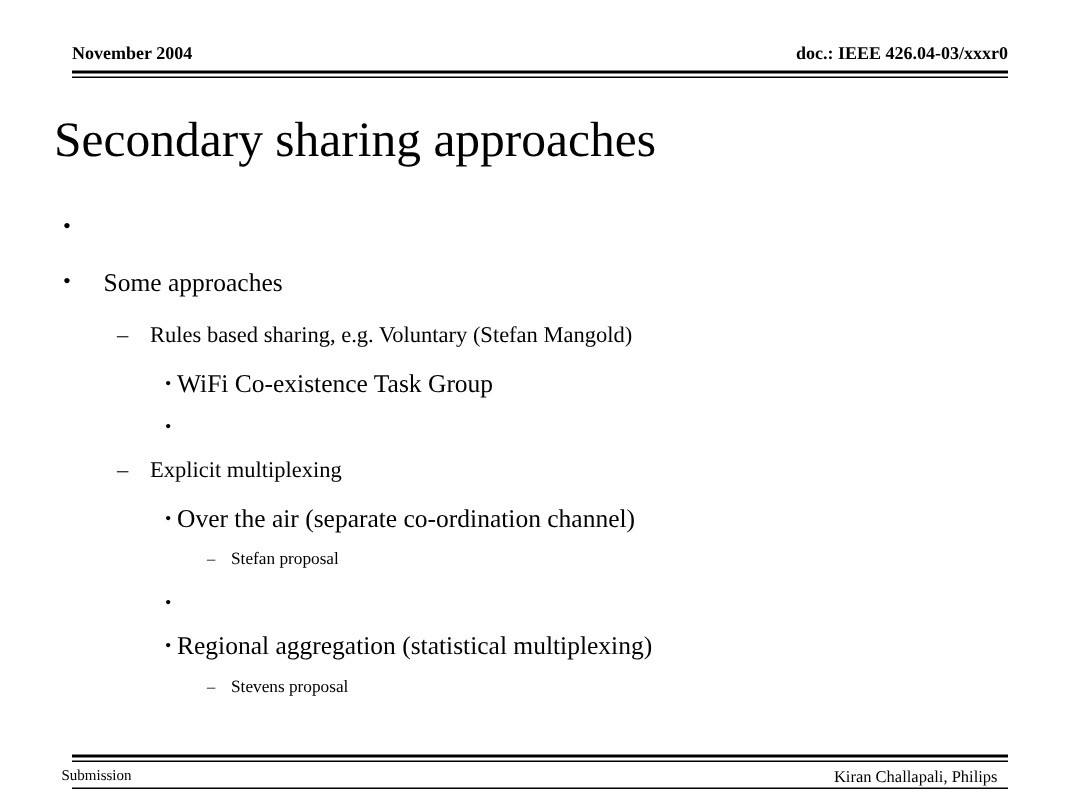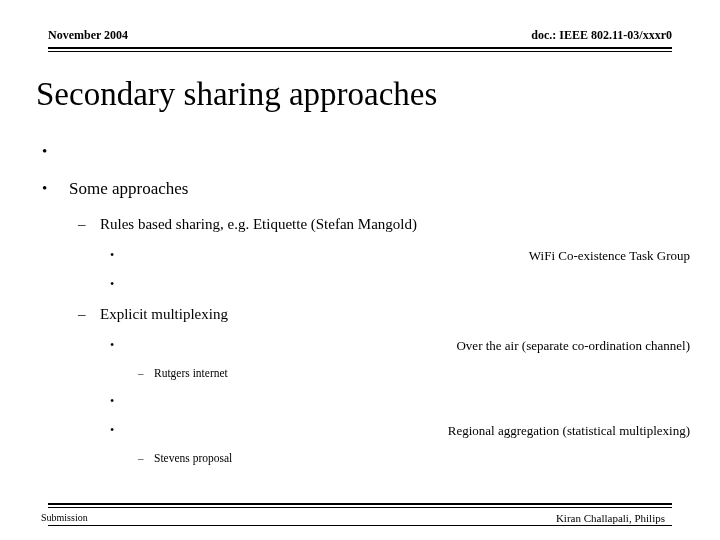--- a/index.html
+++ b/index.html
@@ -138,24 +138,23 @@
   
   .lvl3 {
     margin-left: 80px;
     height: 29px;
   }
   .lvl3 .marker {
     font-size: 12px;
     line-height: 19px;
   }
   .lvl3 .txt {
-    margin-left: 20px;
-    font-size: 13px;
+    margin-left: 8px;
+    font-size: 17px;
     line-height: 19px;
-    text-align: right;
   }
 
   
   .lvl4 {
     margin-left: 108px;
     height: 27px;
   }
   .lvl4 .marker {
     font-size: 11px;
     line-height: 17px;
@@ -215,41 +214,41 @@
     border-top: 1px solid #000000;
   }
 </style>
 </head>
 <body>
 
 <div class="slide">
 
   <div class="header">
     <span class="header-left">November 2004</span>
-    <span class="header-right">doc.: IEEE 802.11-03/xxxr0</span>
+    <span class="header-right">doc.: IEEE 426.04-03/xxxr0</span>
   </div>
   <div class="header-rule"></div>
   <div class="header-rule-thin"></div>
 
   <div class="title">Secondary sharing approaches</div>
 
   <div class="body">
 
     <div class="row lvl1">
       <span class="marker">•</span>
     </div>
 
     <div class="row lvl1">
       <span class="marker">•</span>
       <span class="txt">Some approaches</span>
     </div>
 
     <div class="row lvl2">
       <span class="marker">–</span>
-      <span class="txt">Rules based sharing, e.g. Etiquette (Stefan Mangold)</span>
+      <span class="txt">Rules based sharing, e.g. Voluntary (Stefan Mangold)</span>
     </div>
 
     <div class="row lvl3">
       <span class="marker">•</span>
       <span class="txt">WiFi Co-existence Task Group</span>
     </div>
 
     <div class="row lvl3">
       <span class="marker">•</span>
     </div>
@@ -259,21 +258,21 @@
       <span class="txt">Explicit multiplexing</span>
     </div>
 
     <div class="row lvl3">
       <span class="marker">•</span>
       <span class="txt">Over the air (separate co-ordination channel)</span>
     </div>
 
     <div class="row lvl4">
       <span class="marker">–</span>
-      <span class="txt">Rutgers internet</span>
+      <span class="txt">Stefan proposal</span>
     </div>
 
     <div class="row lvl3">
       <span class="marker">•</span>
     </div>
 
     <div class="row lvl3">
       <span class="marker">•</span>
       <span class="txt">Regional aggregation (statistical multiplexing)</span>
     </div>

